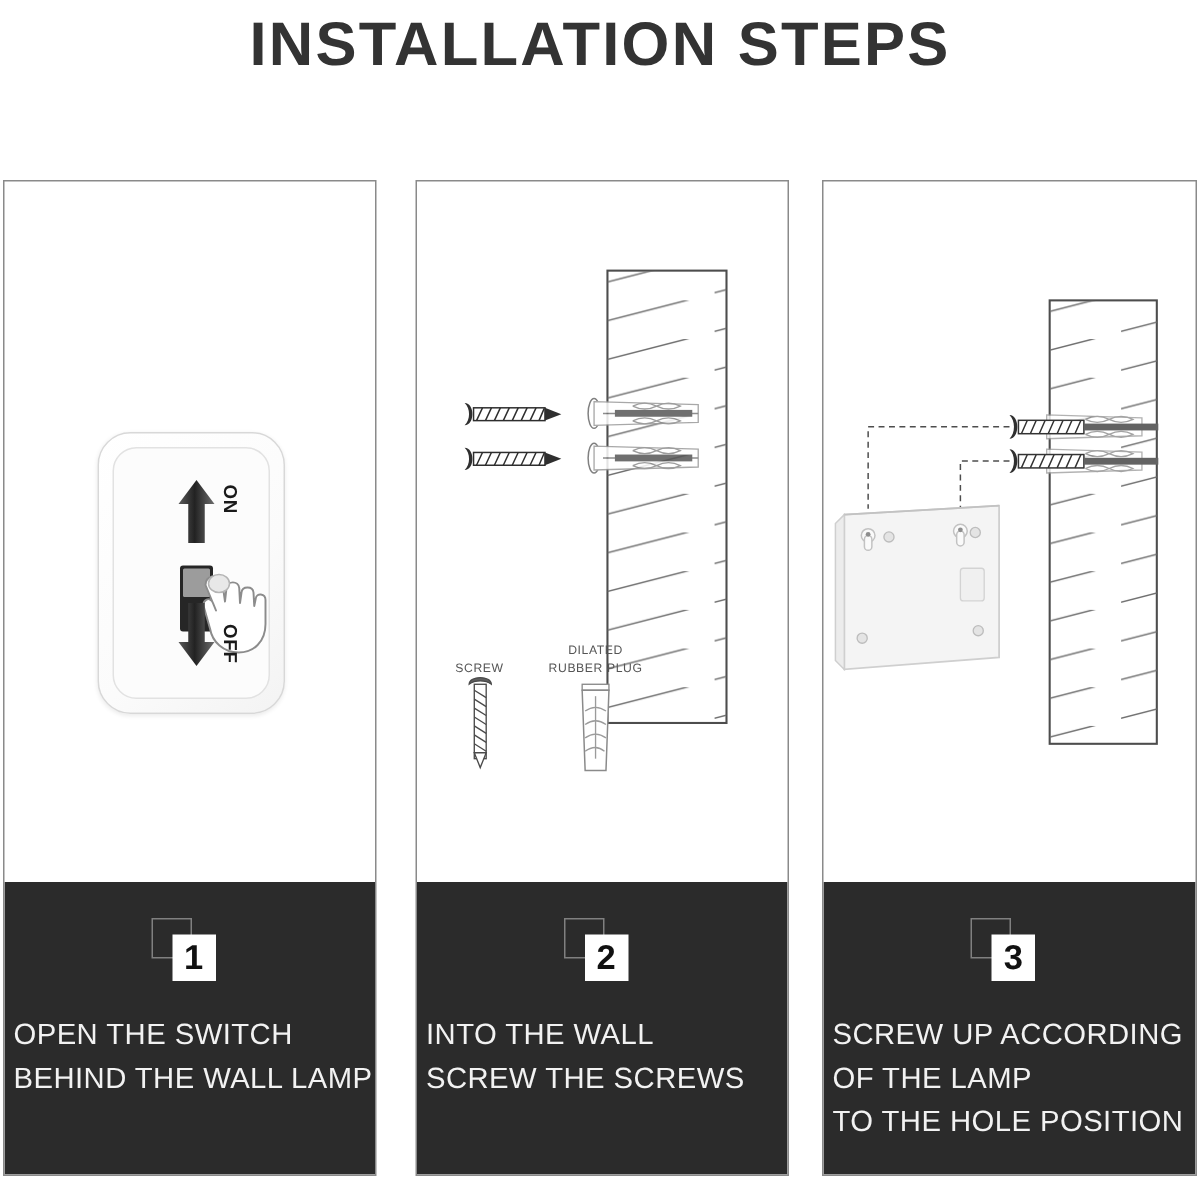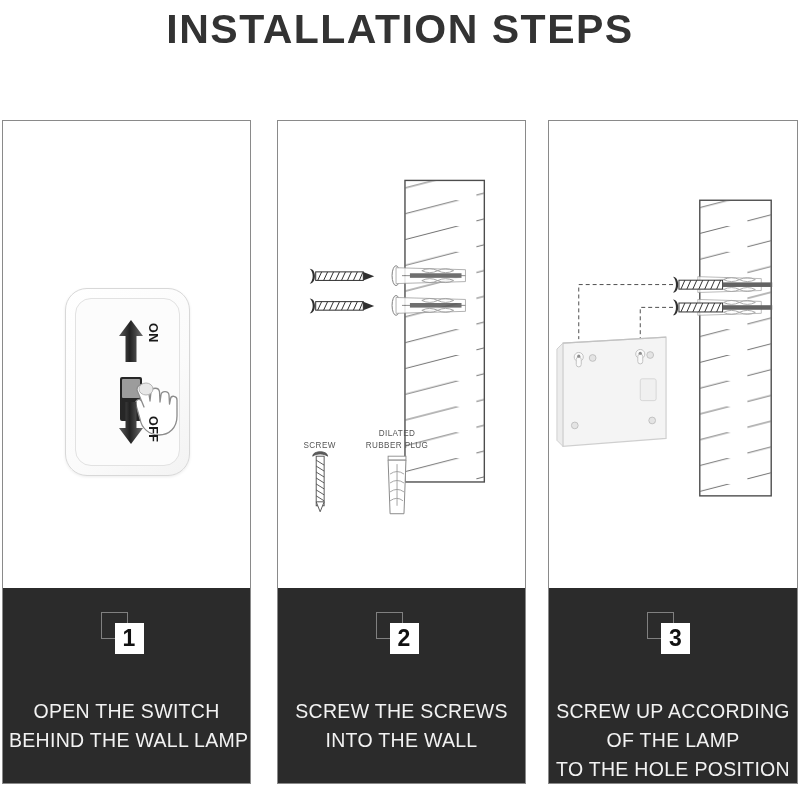--- a/index.html
+++ b/index.html
@@ -103,27 +103,25 @@
     font-weight: bold;
     font-family: "Liberation Sans", sans-serif;
     line-height: 1;
   }
 
   
   .caption-text {
     position: absolute;
     left: 6px; right: 6px;
     top: 88px;
-    text-align: center;
     color: #f2f2f2;
     font-size: 19.5px;
     line-height: 29px;
     letter-spacing: 0.3px;
     font-family: "Liberation Sans", sans-serif;
-    margin-top: 21px;
   }
   .caption-text div { white-space: nowrap; }
 
   
   .switch-outer {
     position: absolute;
     left: 62px;
     top: 167px;
     width: 125px;
     height: 188px;
@@ -379,22 +377,22 @@
       </div>
 
       <div class="caption-band">
         <div class="badge">
           <div class="badge-outline"></div>
           <div class="badge-box">
             <span class="badge-num">2</span>
           </div>
         </div>
         <div class="caption-text">
+          <div>INTO THE WALL</div>
           <div>SCREW THE SCREWS</div>
-          <div>INTO THE WALL</div>
         </div>
       </div>
     </div>
 
     <div class="panel panel-3">
       <div class="illus">
         <svg class="stage" viewBox="0 0 250 469" width="250" height="469">
           <defs>
             <clipPath id="wallclip3">
               <rect x="152" y="78" width="72" height="298"></rect>

